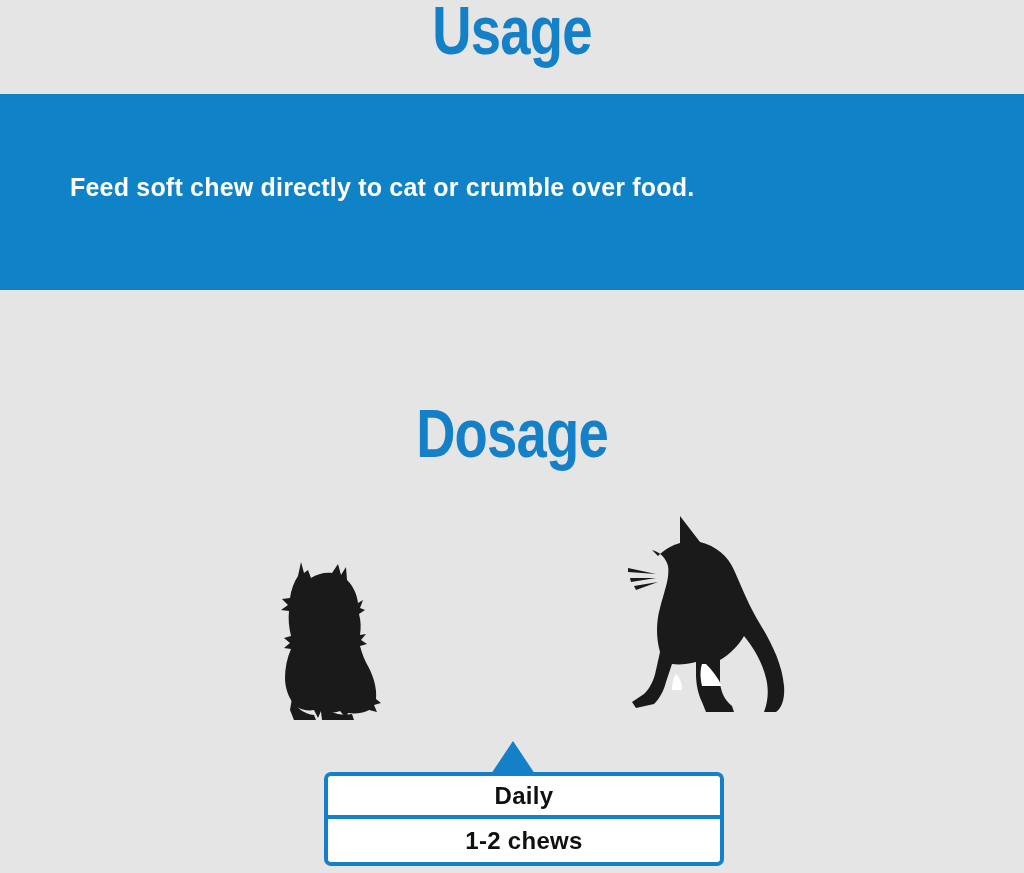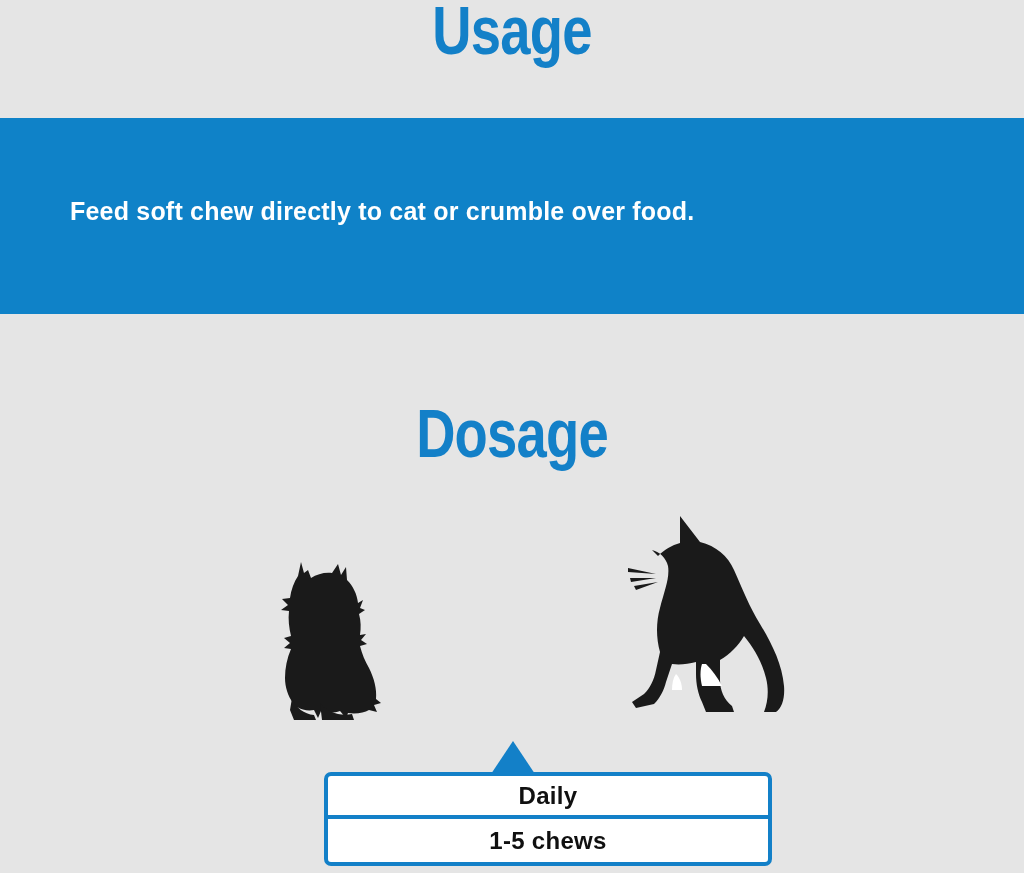--- a/index.html
+++ b/index.html
@@ -47,21 +47,20 @@
   }
 
   
   #usage-banner {
     position: absolute;
     left: 0;
     top: 94px;
     width: 1024px;
     height: 196px;
     background: #0f82c8;
-    margin-top: 24px;
   }
   #usage-banner-text {
     position: absolute;
     left: 70px;
     top: 78px;
     color: #ffffff;
     font-family: "Liberation Sans", sans-serif;
     font-weight: bold;
     font-size: 25px;
     letter-spacing: 0.2px;
@@ -103,21 +102,21 @@
     display: block;
     width: 100%;
     height: 100%;
   }
 
   
   #dosage-table {
     position: absolute;
     left: 324px;
     top: 772px;
-    width: 448px;
+    width: 400px;
     height: 94px;
     box-sizing: border-box;
     border: 4px solid #1380c8;
     border-radius: 7px;
     background: #ffffff;
     overflow: hidden;
   }
   .dosage-row {
     box-sizing: border-box;
     height: 43px;
@@ -226,16 +225,16 @@
   </div>
 
   <div id="dosage-pointer">
     <svg viewBox="0 0 44 33" xmlns="http://www.w3.org/2000/svg" aria-hidden="true">
       <polygon points="22,0 44,33 0,33" fill="#1380c8"></polygon>
     </svg>
   </div>
 
   <div id="dosage-table">
     <div id="dosage-row-frequency" class="dosage-row">Daily</div>
-    <div id="dosage-row-amount" class="dosage-row">1-5 chews</div>
+    <div id="dosage-row-amount" class="dosage-row">1-2 chews</div>
   </div>
 
 </div>
 
 </body></html>

